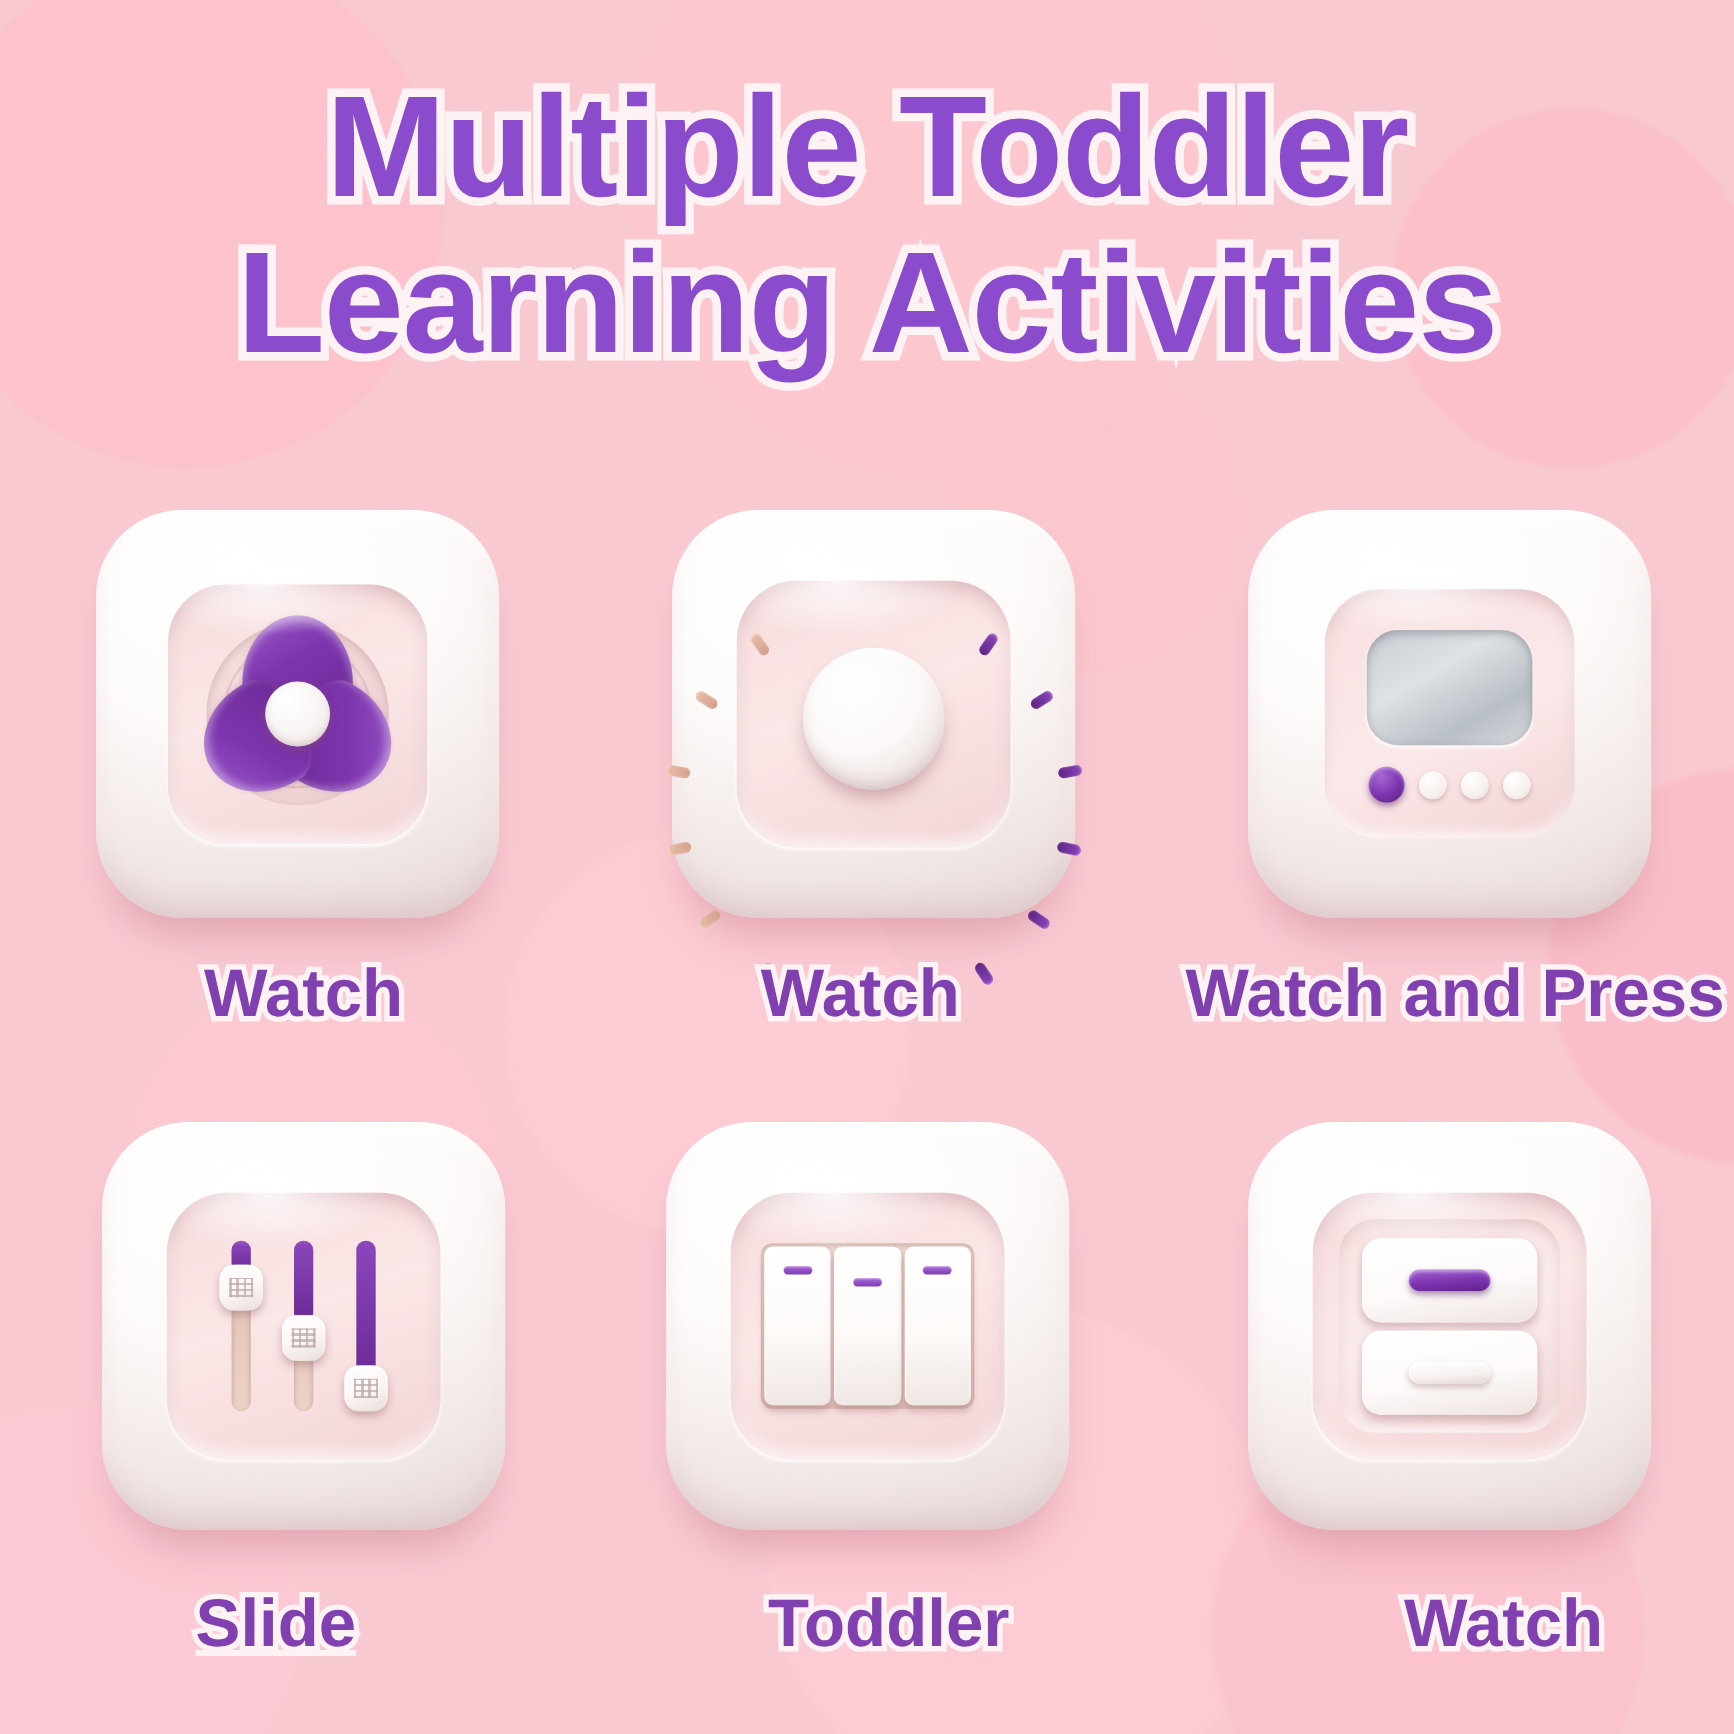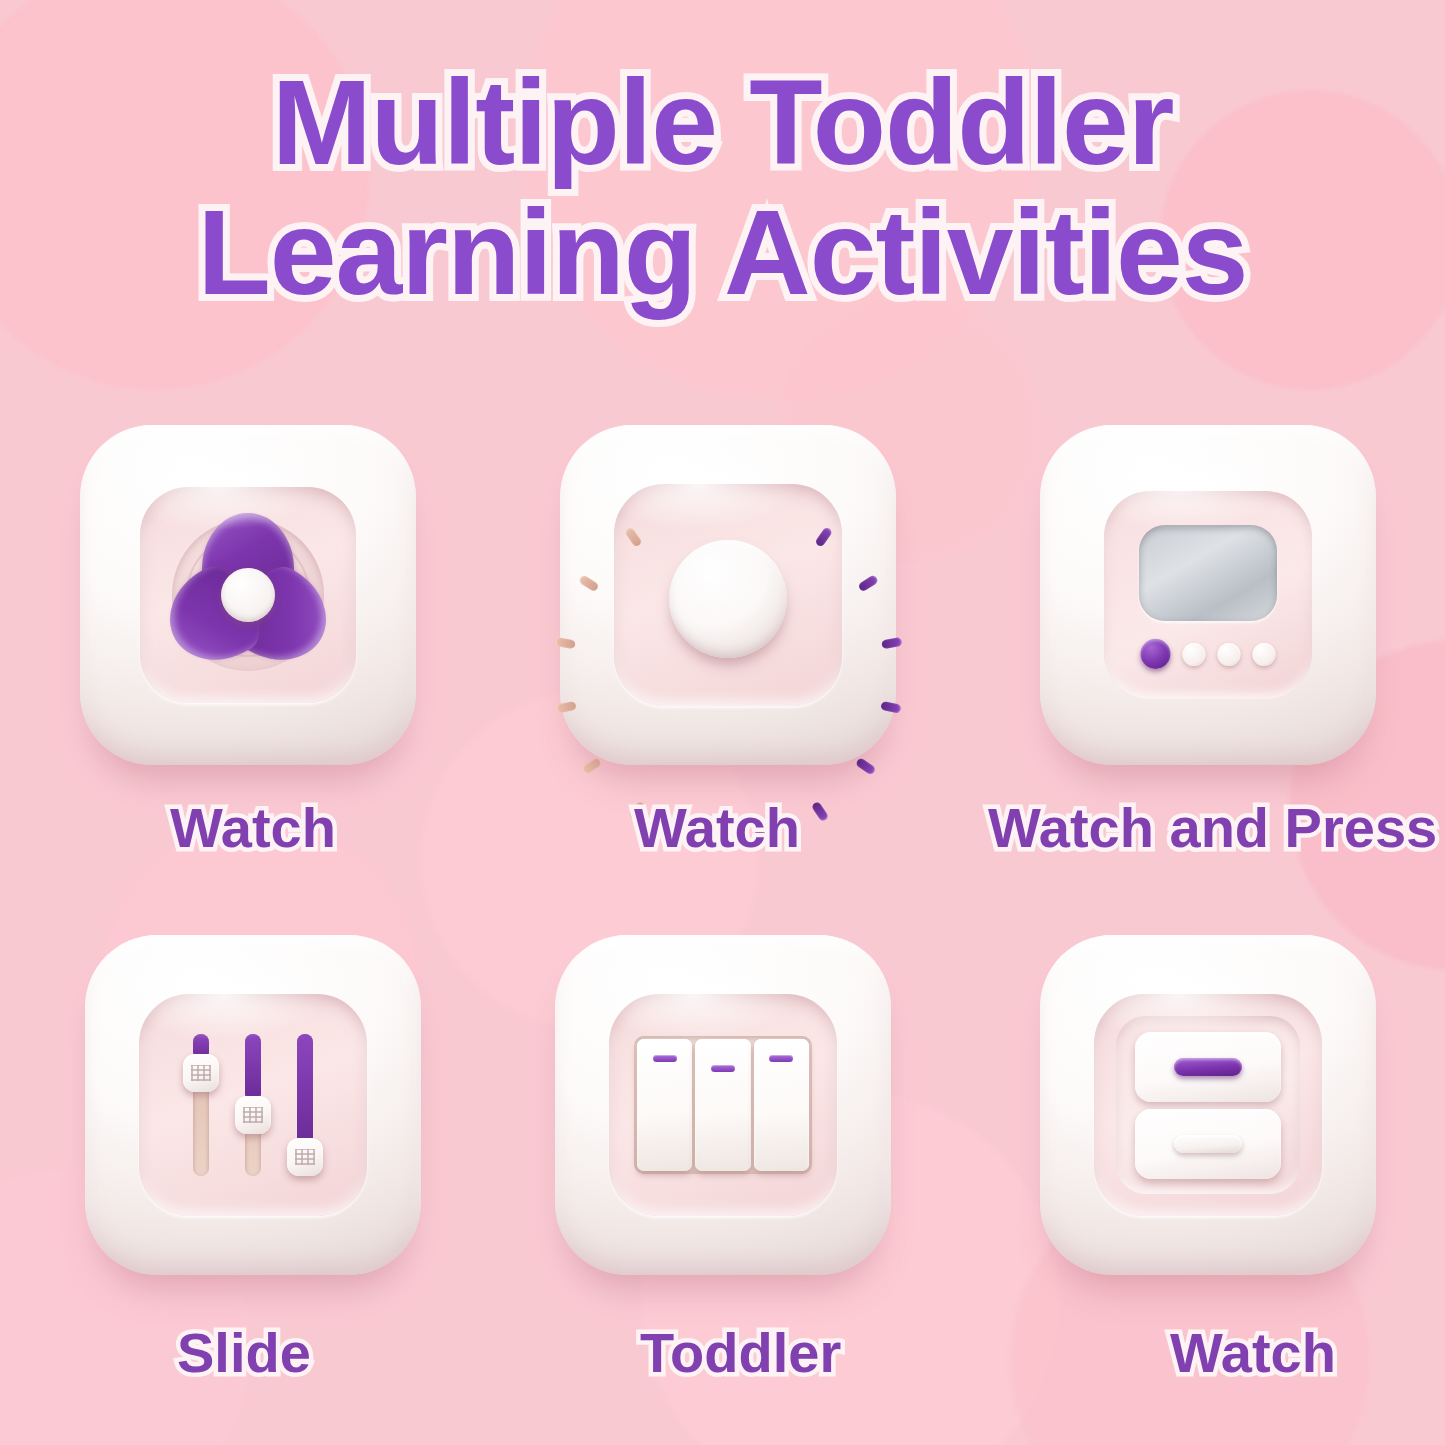--- a/index.html
+++ b/index.html
@@ -317,21 +317,21 @@
             <div class="knobx" style="top:44%;"></div>
           </div>
           <div style="position:absolute;left:104px;top:0;width:46px;height:142px;">
             <div class="slot" style="left:15px;"></div>
             <div class="fill" style="left:15px;height:80%;"></div>
             <div class="knobx" style="top:73%;"></div>
           </div>
         </div>
       </div>
     </div>
-    <div class="caption" style="left:92px;top:385px;">Slide</div>
+    <div class="caption" style="left:78px;top:385px;text-decoration:underline;">Slide</div>
   </div>
 
   <div class="cell" style="left:555px;top:935px;">
     <div class="tile">
       <div class="well wide">
         <div class="sw-plate">
           <div class="rocker">
               <div class="pip" style="top:12%;"></div>
             </div>
           <div class="rocker">

